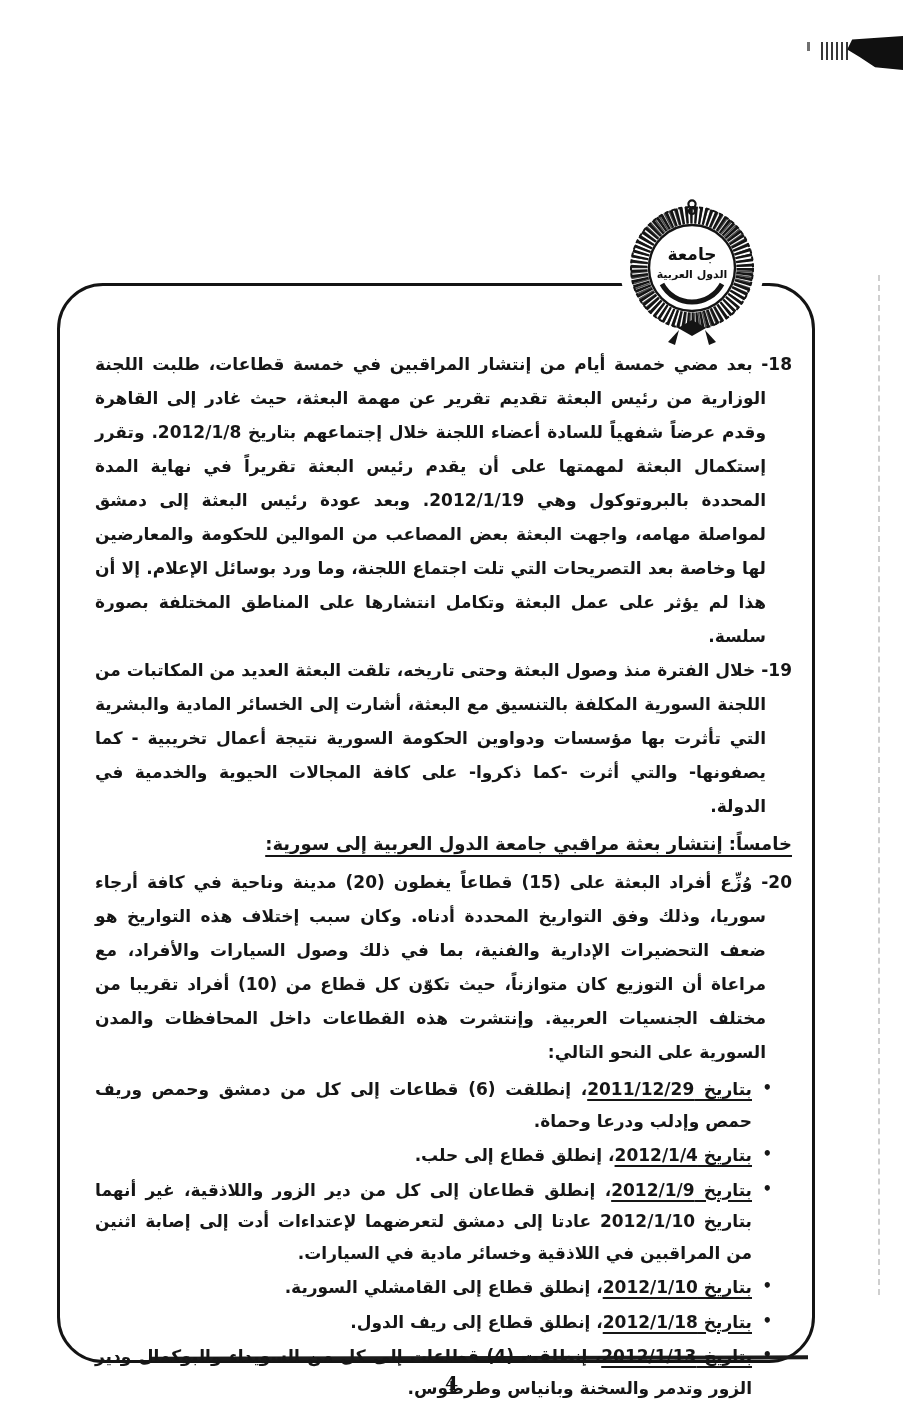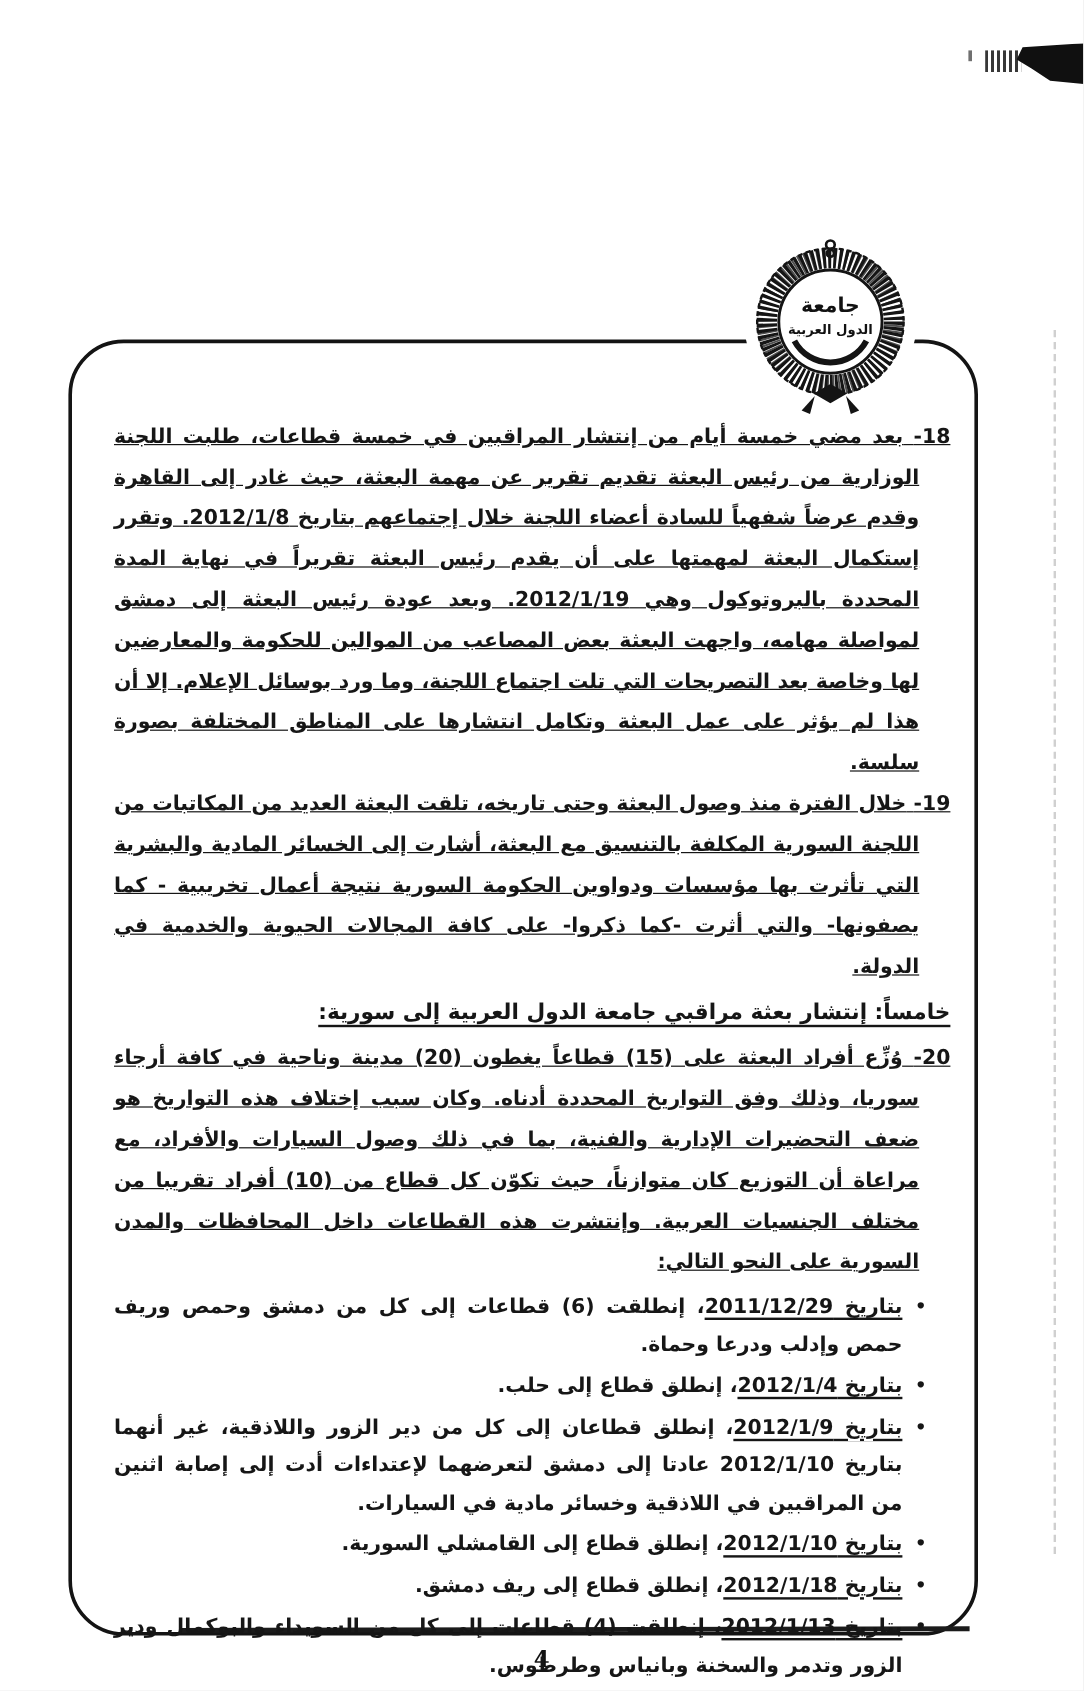--- a/index.html
+++ b/index.html
@@ -31,21 +31,21 @@
     border:3.5px solid #141414;border-radius:46px;background:#fff;}
   .bottom-line{position:absolute;left:150px;top:1356px;width:658px;height:4px;
     background:#1b1b1b;transform:rotate(-.12deg);}
   
   .logo{position:absolute;left:612px;top:194px;width:160px;height:152px;z-index:3;}
   
   .content{position:absolute;left:95px;top:347px;width:697px;z-index:2;
     direction:rtl;text-align:justify;
     font:700 17px/34px "DejaVu Sans",sans-serif;color:#161616;}
   .para{margin:0;text-align:justify;text-align-last:right;
-    padding-right:26px;text-indent:-26px;text-decoration:underline;}
+    padding-right:26px;text-indent:-26px;}
   .heading{margin:4px 0 4px;font-size:18px;line-height:34px;text-align:right;
     text-decoration:underline;text-underline-offset:5px;text-decoration-thickness:1.5px;}
   .bullets{margin-top:5px;}
   .bullet{position:relative;margin:0 22px 3px 0;padding-right:18px;
     line-height:31.5px;text-align:justify;text-align-last:right;}
   .dot{position:absolute;right:-2px;top:-1px;font-size:15px;}
   .bdate{text-decoration:underline;text-underline-offset:4px;text-decoration-thickness:1.6px;}
   .pageno{position:absolute;top:1371px;left:0;width:100%;text-align:center;
     font:700 19px/24px "DejaVu Serif",serif;color:#111;}
 </style>
@@ -92,21 +92,21 @@
 
     <h2 class="heading">خامساً: إنتشار بعثة مراقبي جامعة الدول العربية إلى سورية:</h2>
 
     <p class="para"><span>20-</span> <span>وُزِّع أفراد البعثة على (15) قطاعاً يغطون (20) مدينة وناحية في كافة أرجاء سوريا، وذلك وفق التواريخ المحددة أدناه. وكان سبب إختلاف هذه التواريخ هو ضعف التحضيرات الإدارية والفنية، بما في ذلك وصول السيارات والأفراد، مع مراعاة أن التوزيع كان متوازناً، حيث تكوّن كل قطاع من (10) أفراد تقريبا من مختلف الجنسيات العربية. وإنتشرت هذه القطاعات داخل المحافظات والمدن السورية على النحو التالي:</span></p>
 
     <div class="bullets">
       <div class="bullet"><span class="dot">•</span><span class="bdate">بتاريخ 2011/12/29</span><span>، إنطلقت (6) قطاعات إلى كل من دمشق وحمص وريف حمص وإدلب ودرعا وحماة.</span></div>
       <div class="bullet"><span class="dot">•</span><span class="bdate">بتاريخ 2012/1/4</span><span>، إنطلق قطاع إلى حلب.</span></div>
       <div class="bullet"><span class="dot">•</span><span class="bdate">بتاريخ 2012/1/9</span><span>، إنطلق قطاعان إلى كل من دير الزور واللاذقية، غير أنهما بتاريخ 2012/1/10 عادتا إلى دمشق لتعرضهما لإعتداءات أدت إلى إصابة اثنين من المراقبين في اللاذقية وخسائر مادية في السيارات.</span></div>
       <div class="bullet"><span class="dot">•</span><span class="bdate">بتاريخ 2012/1/10</span><span>، إنطلق قطاع إلى القامشلي السورية.</span></div>
-      <div class="bullet"><span class="dot">•</span><span class="bdate">بتاريخ 2012/1/18</span><span>، إنطلق قطاع إلى ريف دمشق.</span></div>
+      <div class="bullet"><span class="dot">•</span><span class="bdate">بتاريخ 2012/1/18</span><span>، إنطلق قطاع إلى ريف الدول.</span></div>
       <div class="bullet"><span class="dot">•</span><span class="bdate">بتاريخ 2012/1/13</span><span>، إنطلقت (4) قطاعات إلى كل من السويداء والبوكمال ودير الزور وتدمر والسخنة وبانياس وطرطوس.</span></div>
       <div class="bullet">
           <span class="dot">•</span>
         </div>
     </div>
 
   </div>
 
   <div class="pageno">4</div>
 

